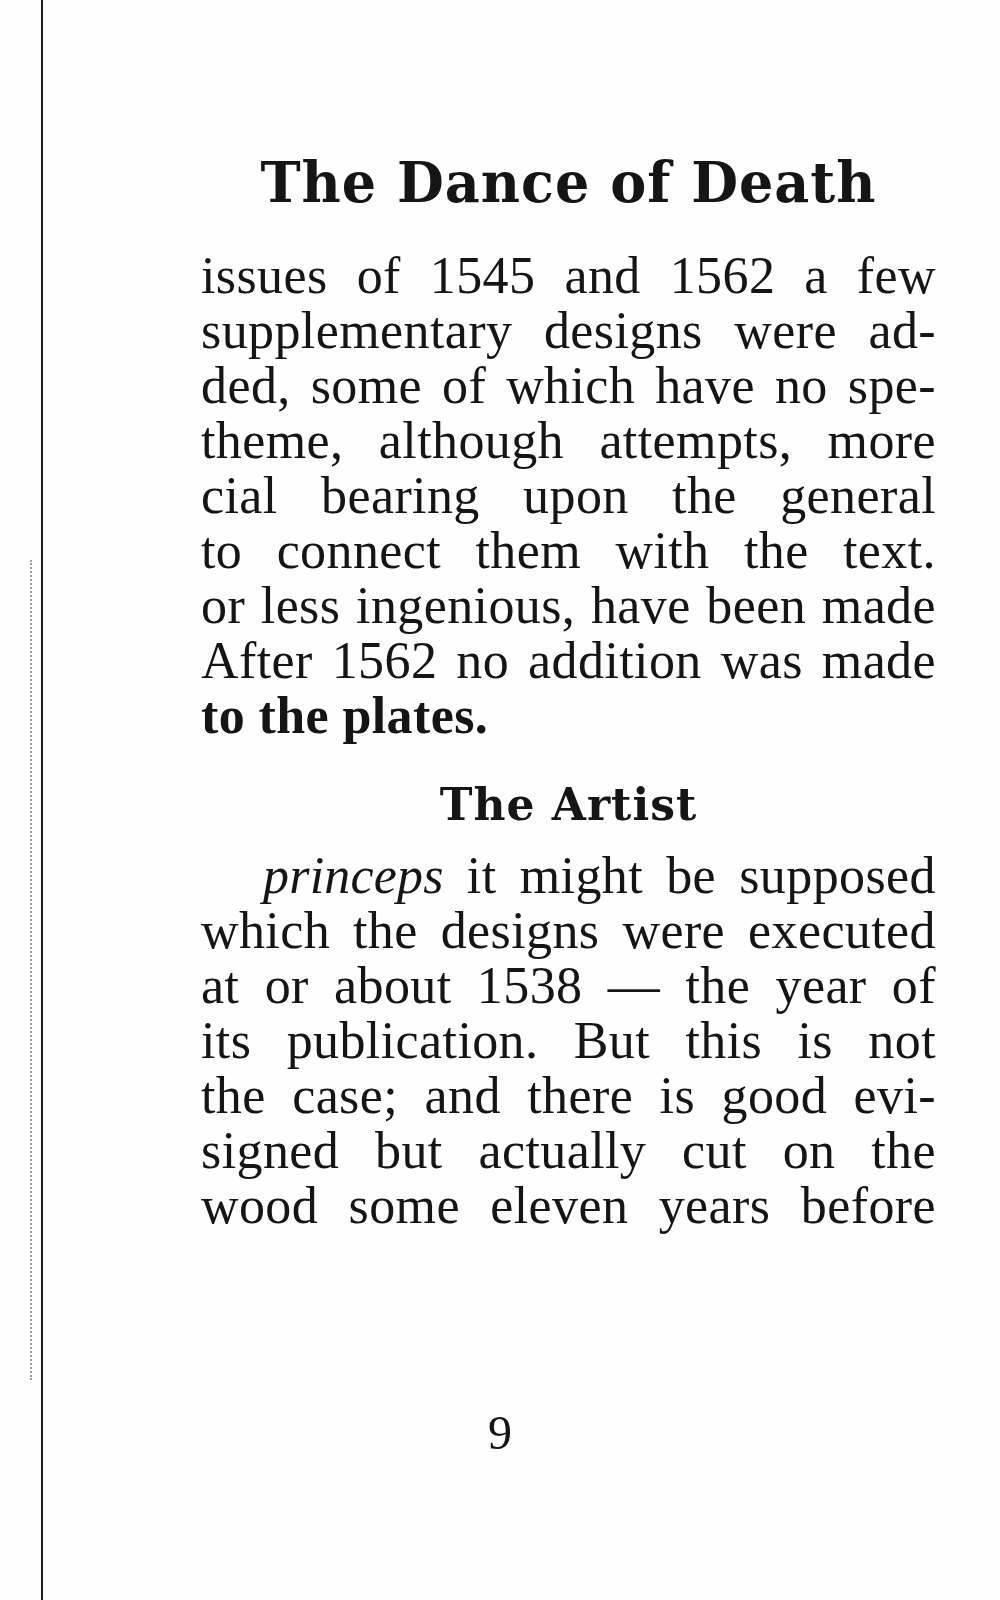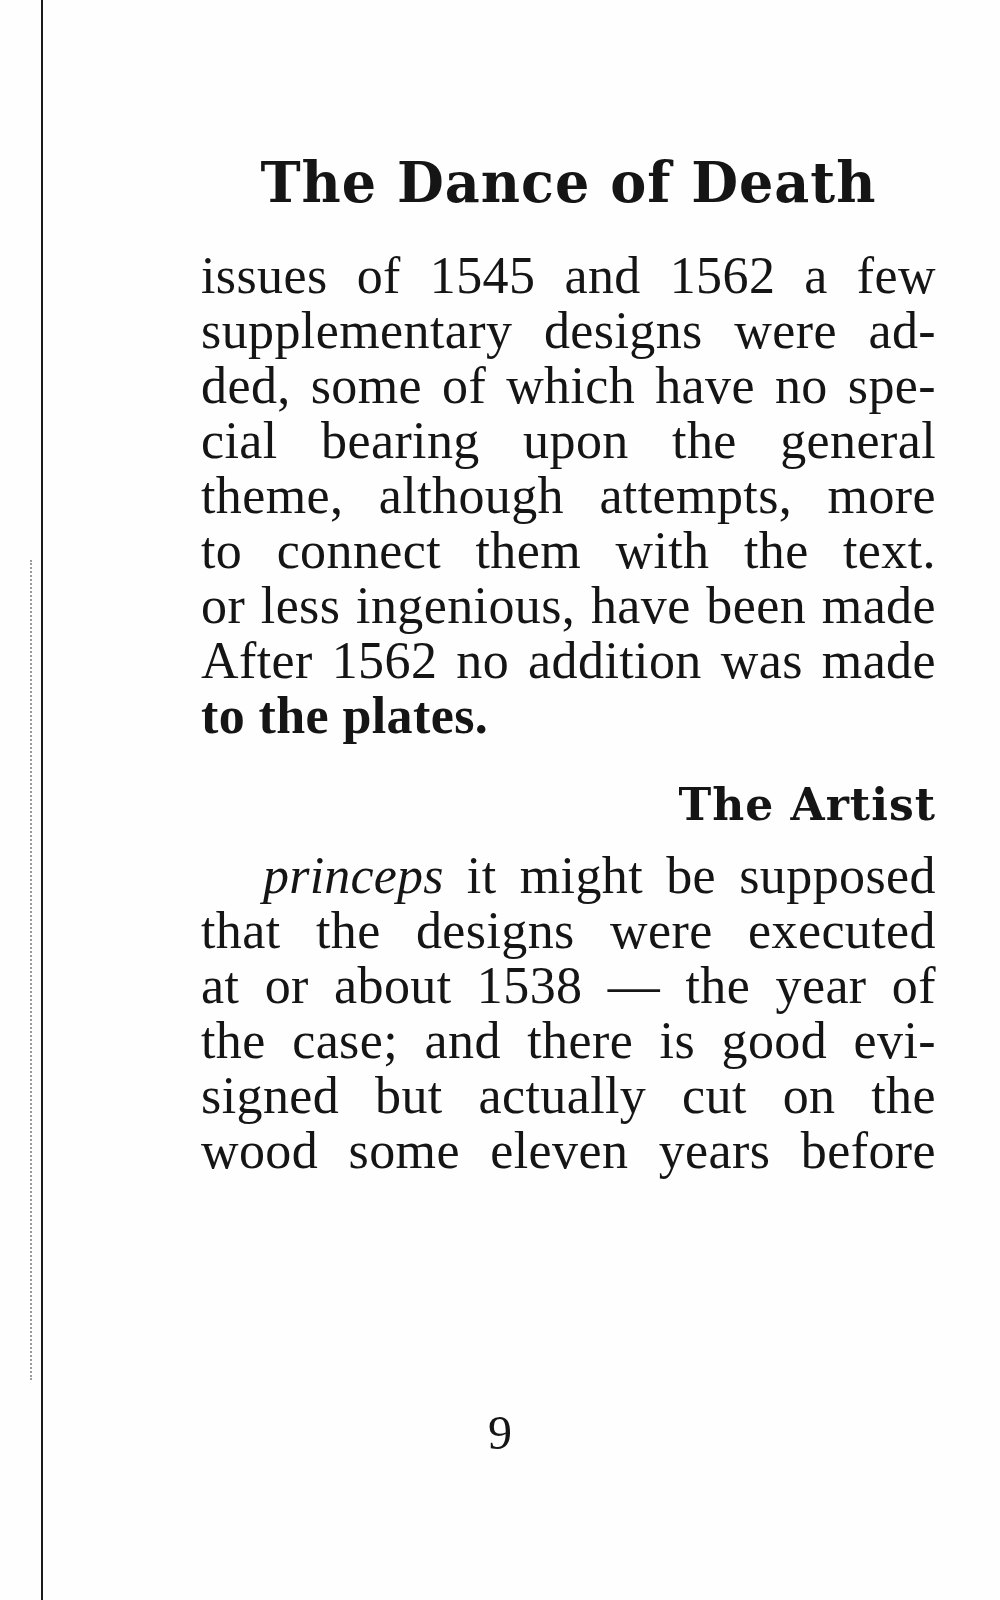--- a/index.html
+++ b/index.html
@@ -46,21 +46,21 @@
     font-size: 54px;
     text-align: center;
     letter-spacing: 1px;
     margin: 0 0 34px 0;
     transform: scaleY(1.05);
   }
   .section-title {
     font-family: "DejaVu Serif", "Liberation Serif", serif;
     font-weight: 700;
     font-size: 44px;
-    text-align: right;
+    text-align: center;
     letter-spacing: 1px;
     margin: 36px 0 18px 0;
   }
   .para {
     font-size: 52px;
     line-height: 55px;
     letter-spacing: 0.4px;
   }
   .para .line {
     text-align: justify;
@@ -98,34 +98,35 @@
   <div id="edge-dashes"></div>
 
   <div id="text-block">
 
     <h1 class="main-title">The Dance of Death</h1>
 
     <div class="para end-short">
         <div class="line">issues of 1545 and 1562 a few</div>
         <div class="line">supplementary designs were ad-</div>
         <div class="line">ded, some of which have no spe-</div>
+        <div class="line">theme, although attempts, more</div>
         <div class="line">cial bearing upon the general</div>
-        <div class="line">theme, although attempts, more</div>
         <div class="line">to connect them with the text.</div>
         <div class="line">or less ingenious, have been made</div>
         <div class="line">After 1562 no addition was made</div>
         <div class="line">to the plates.</div>
       </div>
 
     <h2 class="section-title">The Artist</h2>
 
     <div class="para indent-first">
         <div class="line"><i>princeps</i> it might be supposed</div>
-        <div class="line">that the designs were executed</div>
+        <div class="line">which the designs were executed</div>
         <div class="line">at or about 1538 — the year of</div>
+        <div class="line">its publication.  But this is not</div>
         <div class="line">the case; and there is good evi-</div>
         <div class="line">signed but actually cut on the</div>
         <div class="line">wood some eleven years before</div>
       </div>
 
   </div>
 
   <div class="page-number">9</div>
 
 </div>

